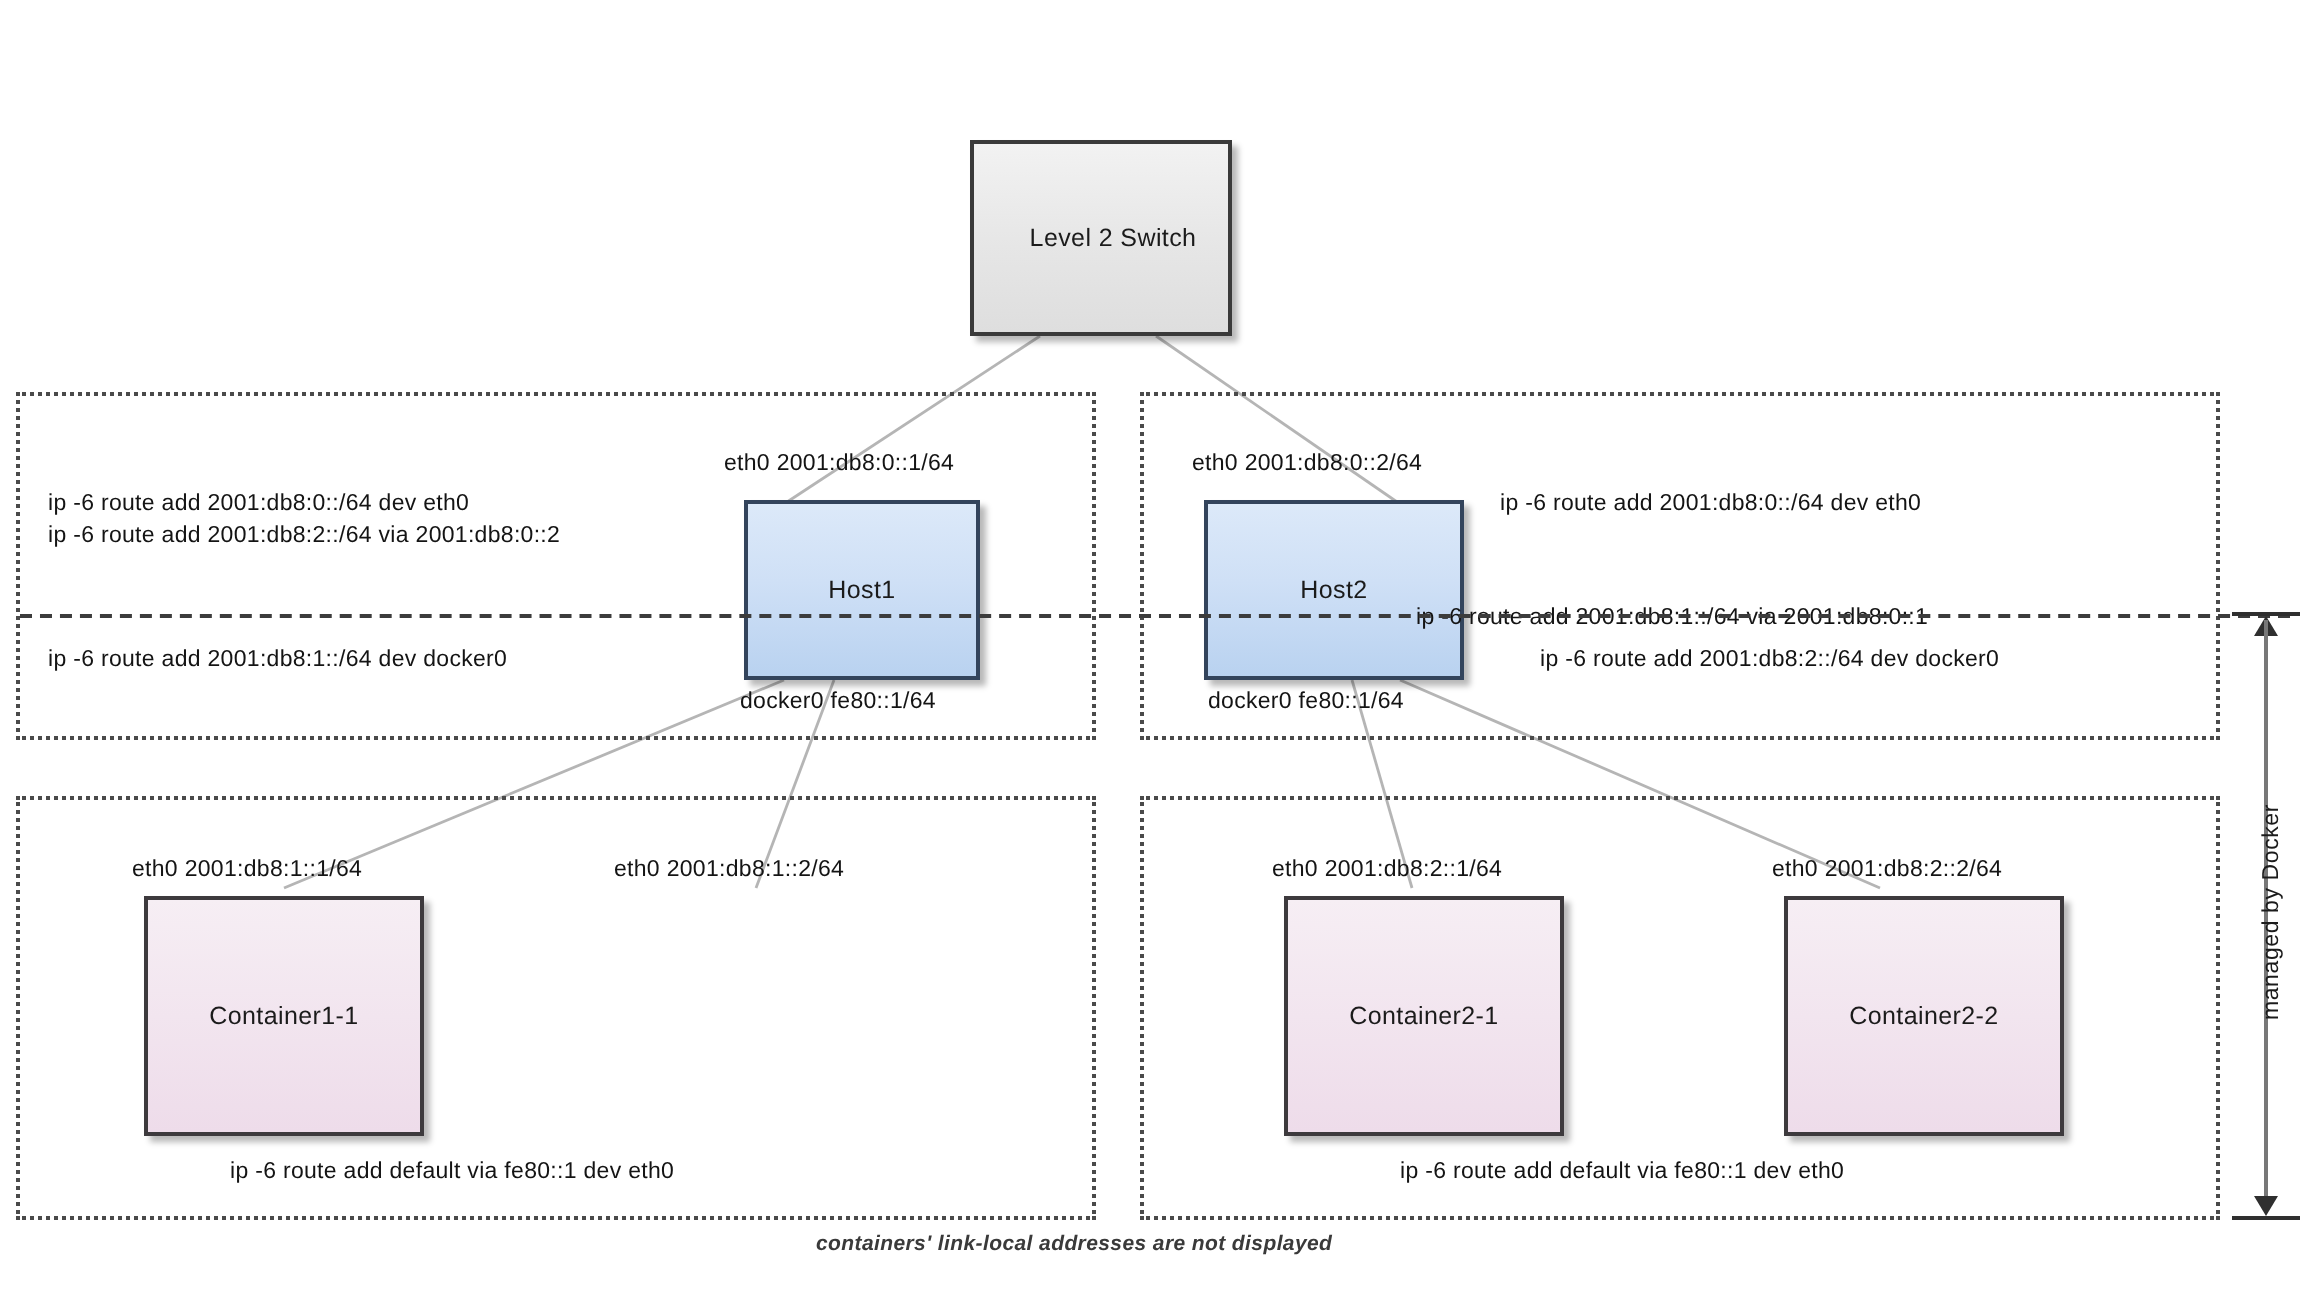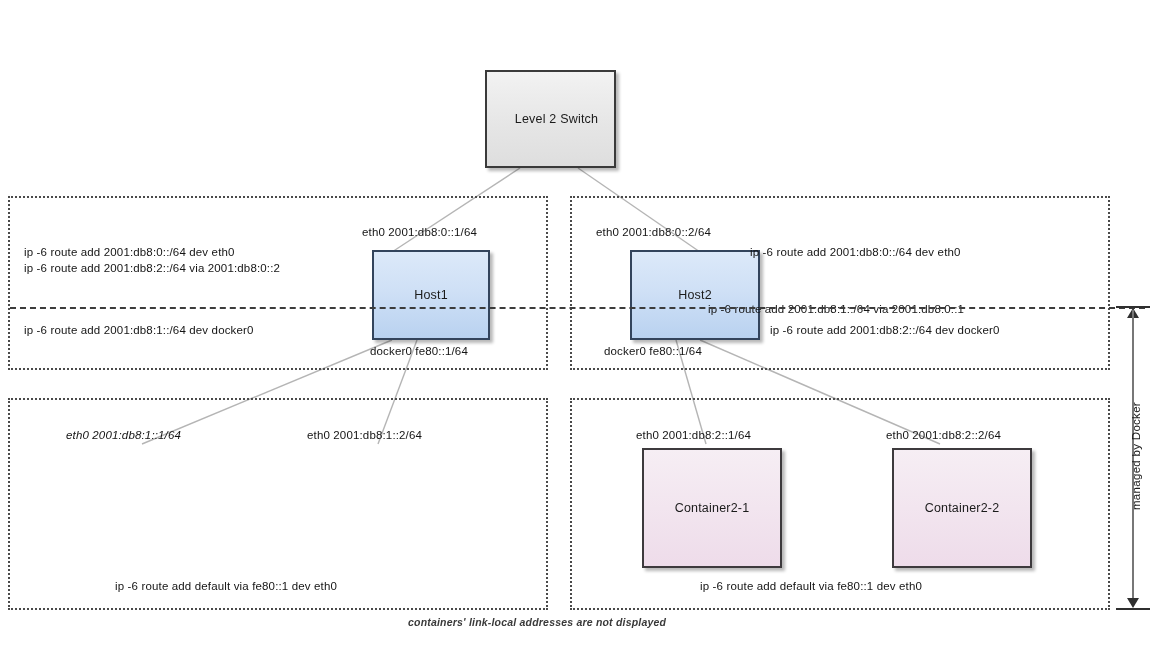--- a/index.html
+++ b/index.html
@@ -166,33 +166,36 @@
   </div>
 
   <div class="lbl" style="left:370px; top:345px;">docker0 fe80::1/64</div>
 
   <div class="lbl cmd" style="left:24px; top:244px;">ip -6 route add 2001:db8:0::/64 dev eth0</div>
   <div class="lbl cmd" style="left:24px; top:260px;">ip -6 route add 2001:db8:2::/64 via 2001:db8:0::2</div>
   <div class="lbl cmd" style="left:24px; top:322px;">ip -6 route add 2001:db8:1::/64 dev docker0</div>
 
   <div class="lbl" style="left:596px; top:226px;">eth0 2001:db8:0::2/64</div>
 
-  <div class="node host" style="left:602px; top:250px; width:130px; height:90px;margin-left:28px;">
+  <div class="node host" style="left:602px; top:250px; width:130px; height:90px;">
     <span>Host2</span>
   </div>
 
   <div class="lbl" style="left:604px; top:345px;">docker0 fe80::1/64</div>
 
   <div class="lbl cmd" style="left:750px; top:244px;">ip -6 route add 2001:db8:0::/64 dev eth0</div>
   <div class="lbl cmd" style="left:708px; top:260px;margin-top:41px;">ip -6 route add 2001:db8:1::/64 via 2001:db8:0::1</div>
   <div class="lbl cmd" style="left:750px; top:322px;padding-left:20px;">ip -6 route add 2001:db8:2::/64 dev docker0</div>
 
   <div class="hsep" style="left:10px; top:307px; width:1135px;"></div>
 
-  <div class="lbl" style="left:66px; top:429px;font-style:italic;">eth0 2001:db8:1::1/64</div>
+  <div class="lbl" style="left:66px; top:429px;">eth0 2001:db8:1::1/64</div>
+  <div class="node container" style="left:72px; top:448px; width:140px; height:120px;">
+    <span>Container1-1</span>
+  </div>
 
   <div class="lbl" style="left:307px; top:429px;">eth0 2001:db8:1::2/64</div>
 
   <div class="lbl cmd" style="left:115px; top:578px;">ip -6 route add default via fe80::1 dev eth0</div>
 
   <div class="lbl" style="left:636px; top:429px;">eth0 2001:db8:2::1/64</div>
   <div class="node container" style="left:642px; top:448px; width:140px; height:120px;">
     <span>Container2-1</span>
   </div>
 

